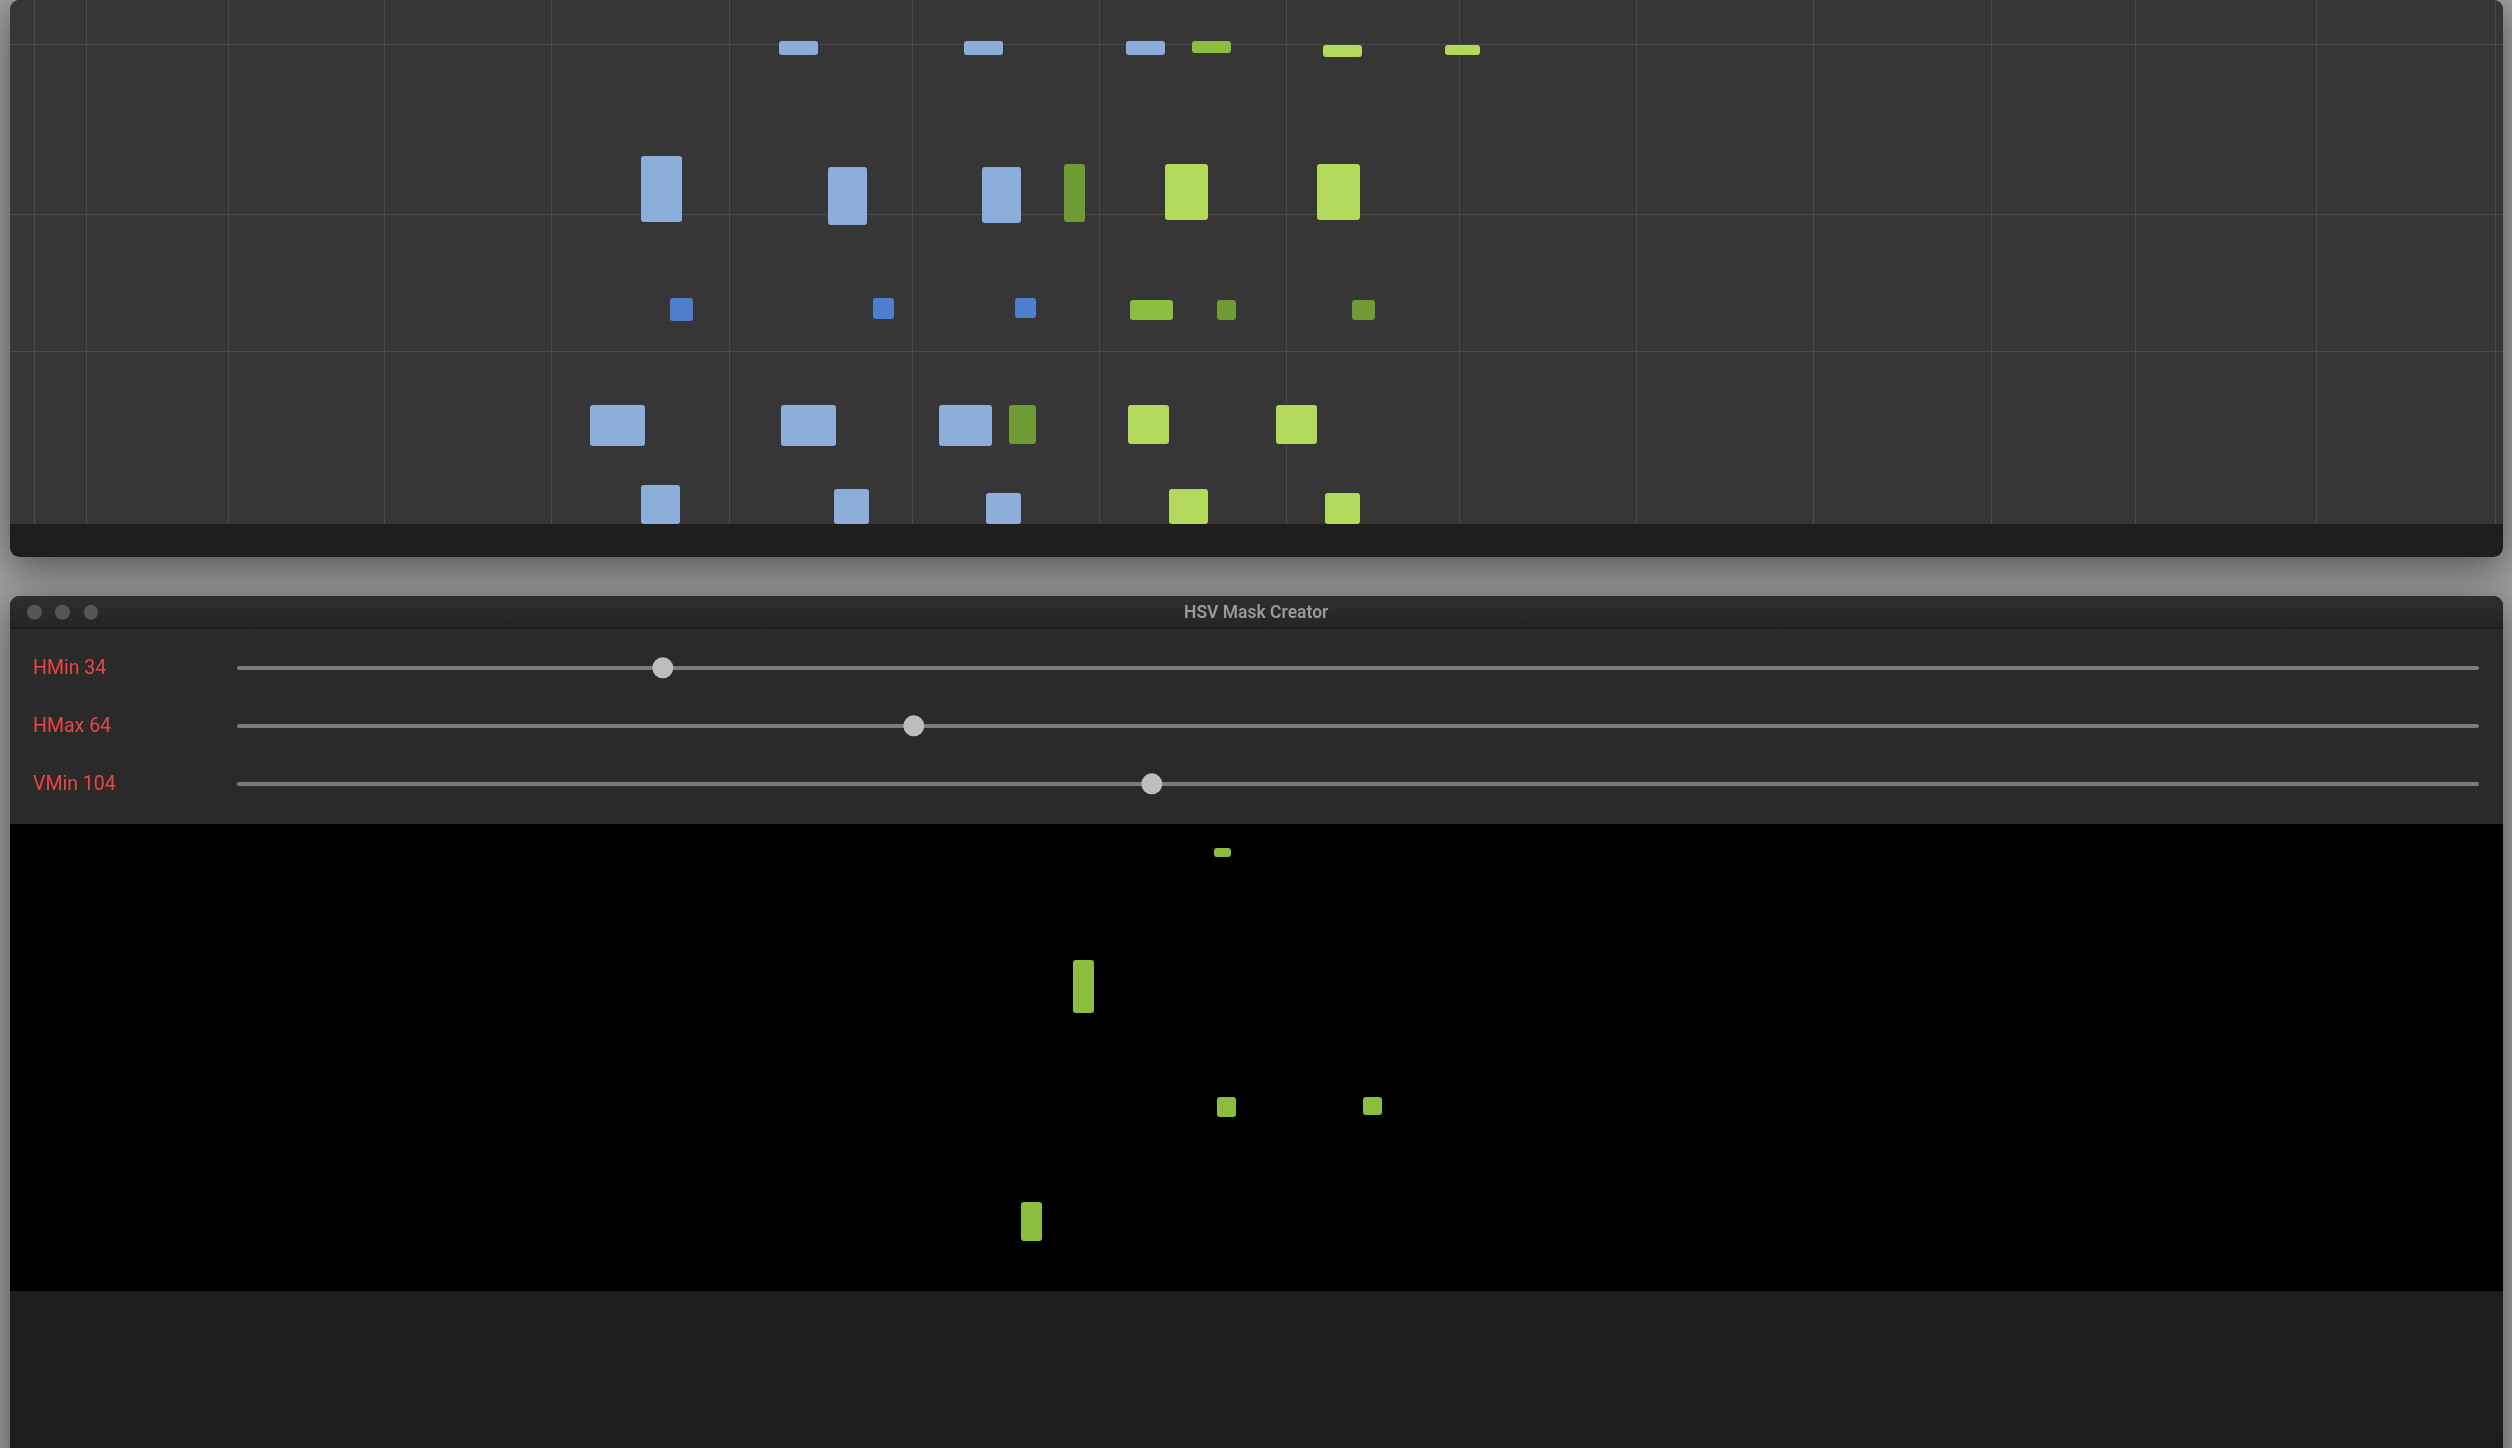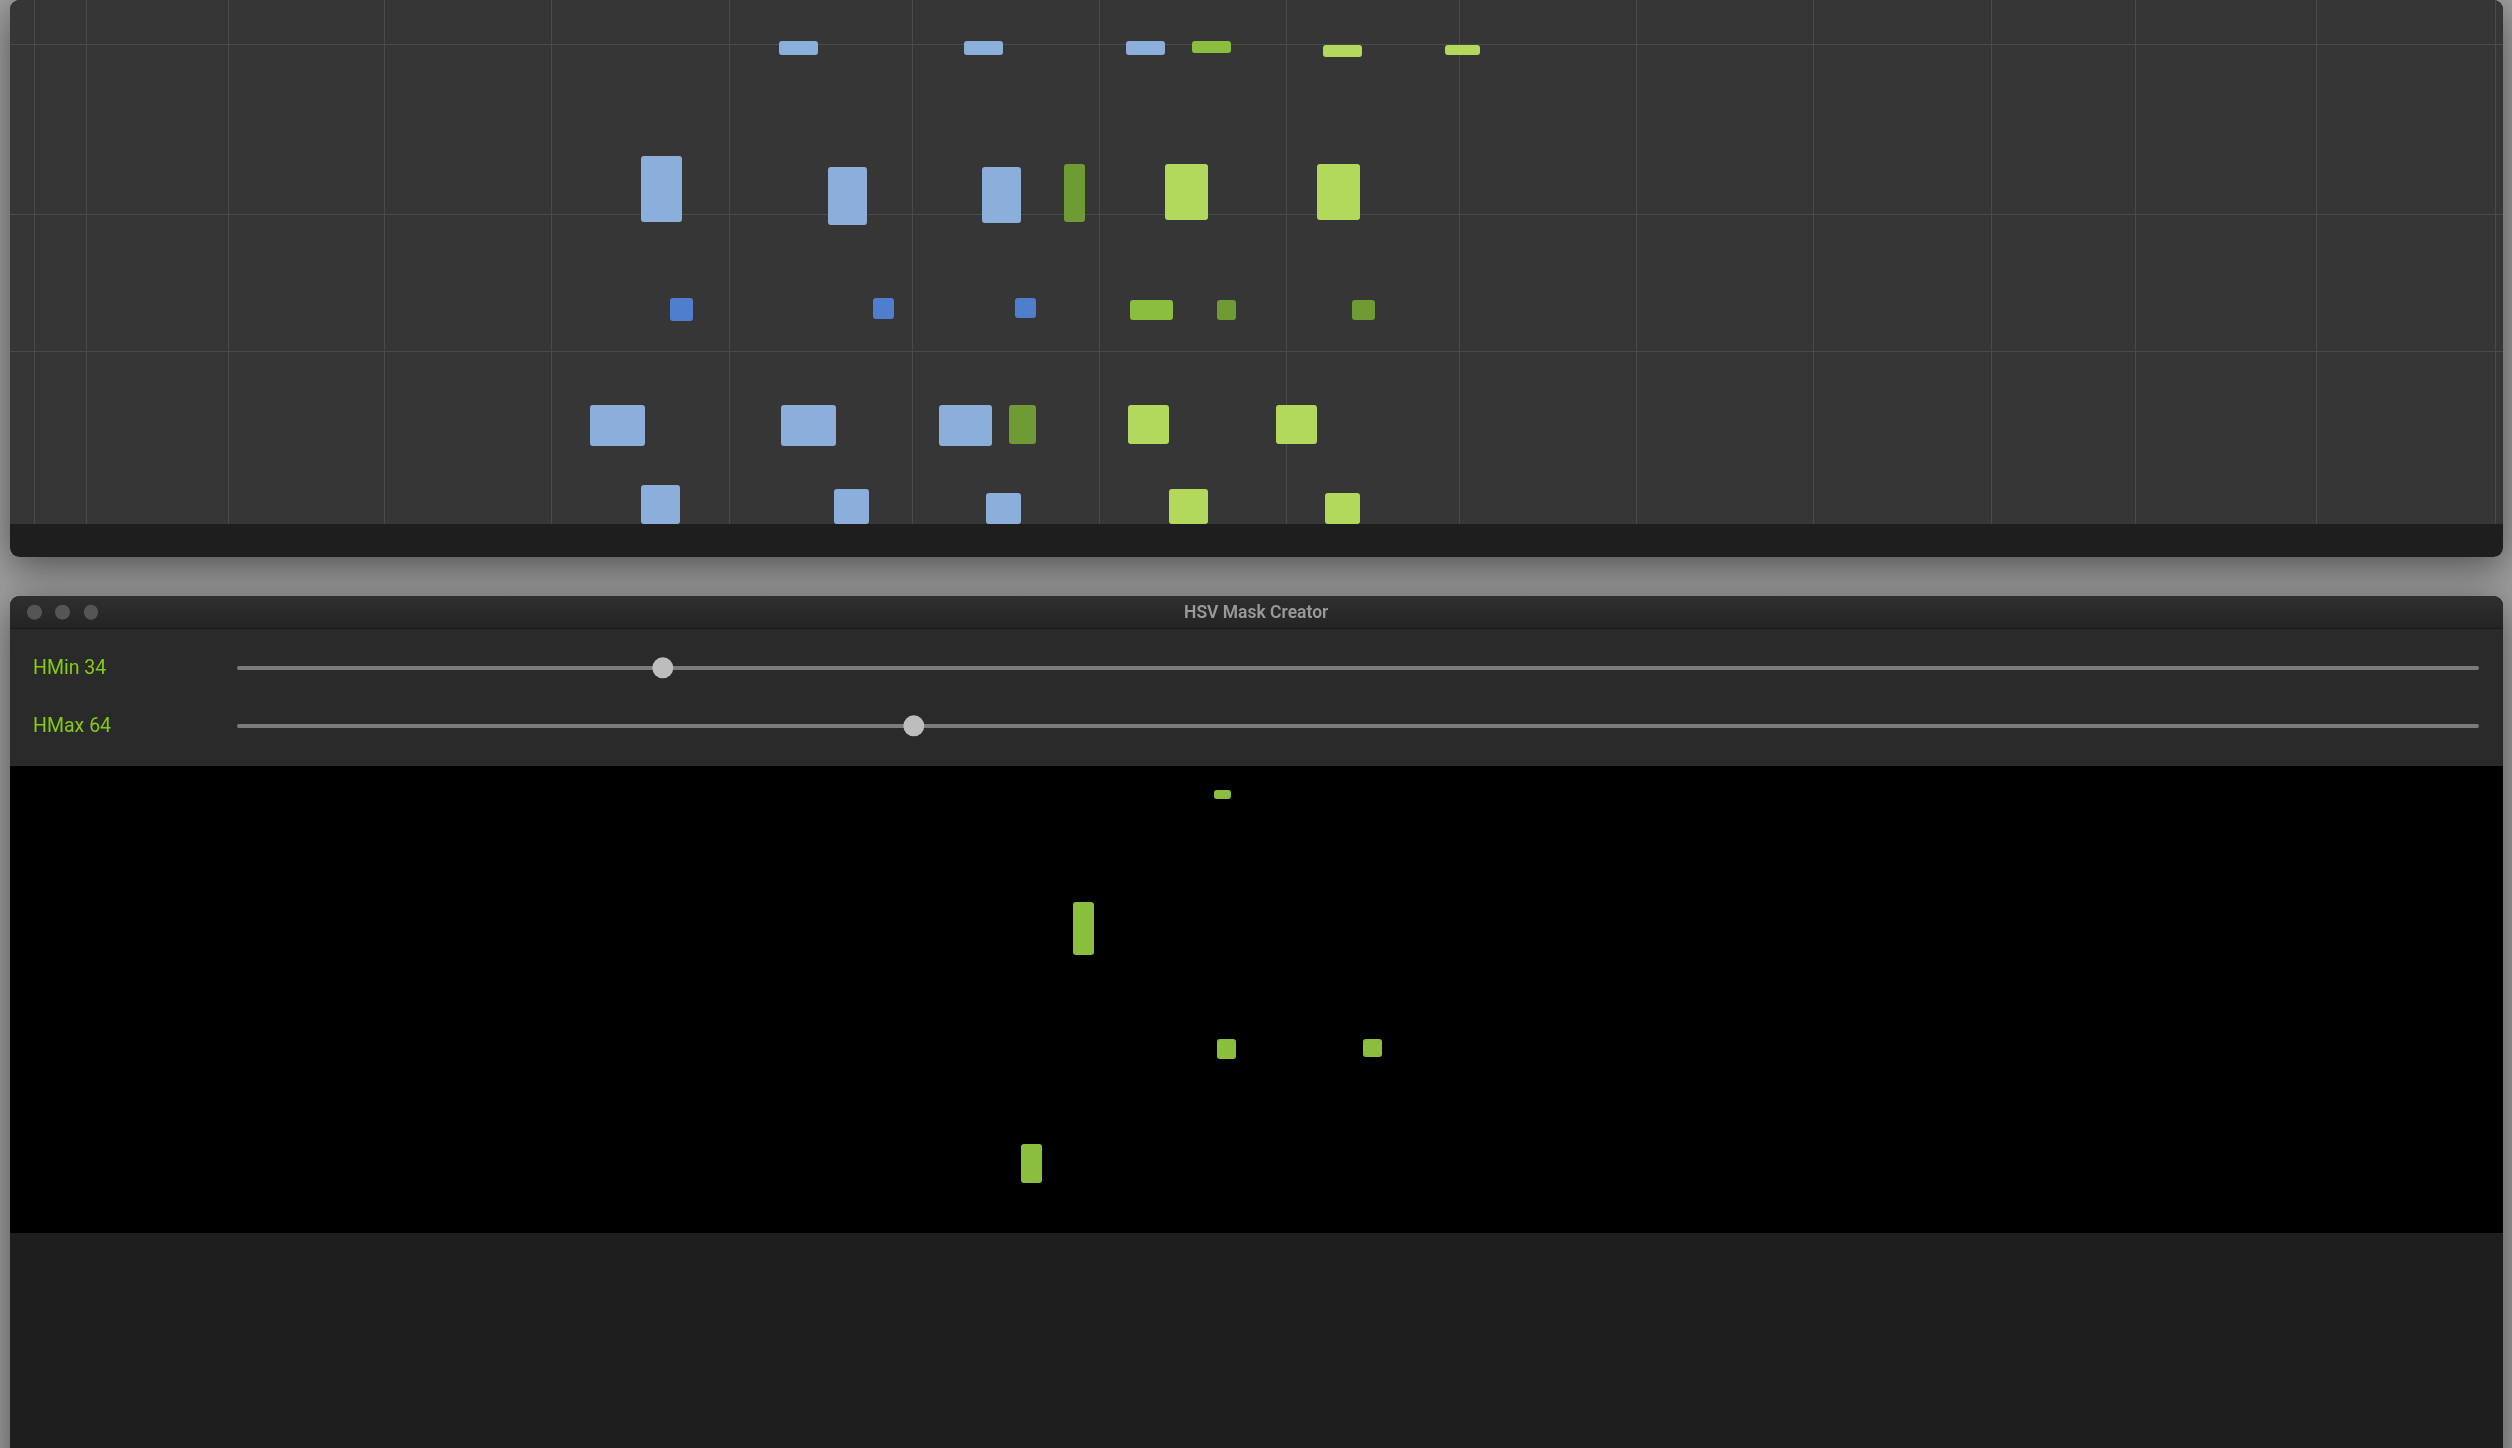--- a/index.html
+++ b/index.html
@@ -102,21 +102,21 @@
     background: #2a2a2a;
     padding: 9.7px 23.4px 11.7px 23.4px;
   }
   .slider-row {
     display: flex;
     align-items: center;
     height: 58px;
   }
   .slider-label {
     width: 204px;
-    color: #84cc16;
+    color: #ef4444;
     font-size: 19.5px;
     font-weight: 400;
     white-space: nowrap;
   }
   .slider-wrap {
     flex: 1;
     position: relative;
     height: 23.4px;
     display: flex;
     align-items: center;
@@ -219,20 +219,27 @@
           <div class="slider-thumb" style="left: 18.9944%;"></div>
         </div>
       </div>
       <div class="slider-row">
         <div class="slider-label">HMax 64</div>
         <div class="slider-wrap">
           <div class="slider-track"></div>
           <div class="slider-thumb" style="left: 30.1676%;"></div>
         </div>
       </div>
+      <div class="slider-row">
+        <div class="slider-label">VMin 104</div>
+        <div class="slider-wrap">
+          <div class="slider-track"></div>
+          <div class="slider-thumb" style="left: 40.7843%;"></div>
+        </div>
+      </div>
     </div>
 
   <div class="mask-canvas" id="mask-canvas">
       <div class="blk" style="left: 1204px; top: 23.4px; width: 17.5px; height: 9.7px; background: rgb(139, 189, 63);"></div>
       <div class="blk" style="left: 1063px; top: 136px; width: 21.4px; height: 53px; background: rgb(139, 189, 63);"></div>
       <div class="blk" style="left: 1207px; top: 273px; width: 19.5px; height: 19.5px; background: rgb(139, 189, 63);"></div>
       <div class="blk" style="left: 1353px; top: 273px; width: 19.5px; height: 17.5px; background: rgb(139, 189, 63);"></div>
       <div class="blk" style="left: 1011px; top: 378px; width: 21.4px; height: 39px; background: rgb(139, 189, 63);"></div>
     </div>
 </div>

